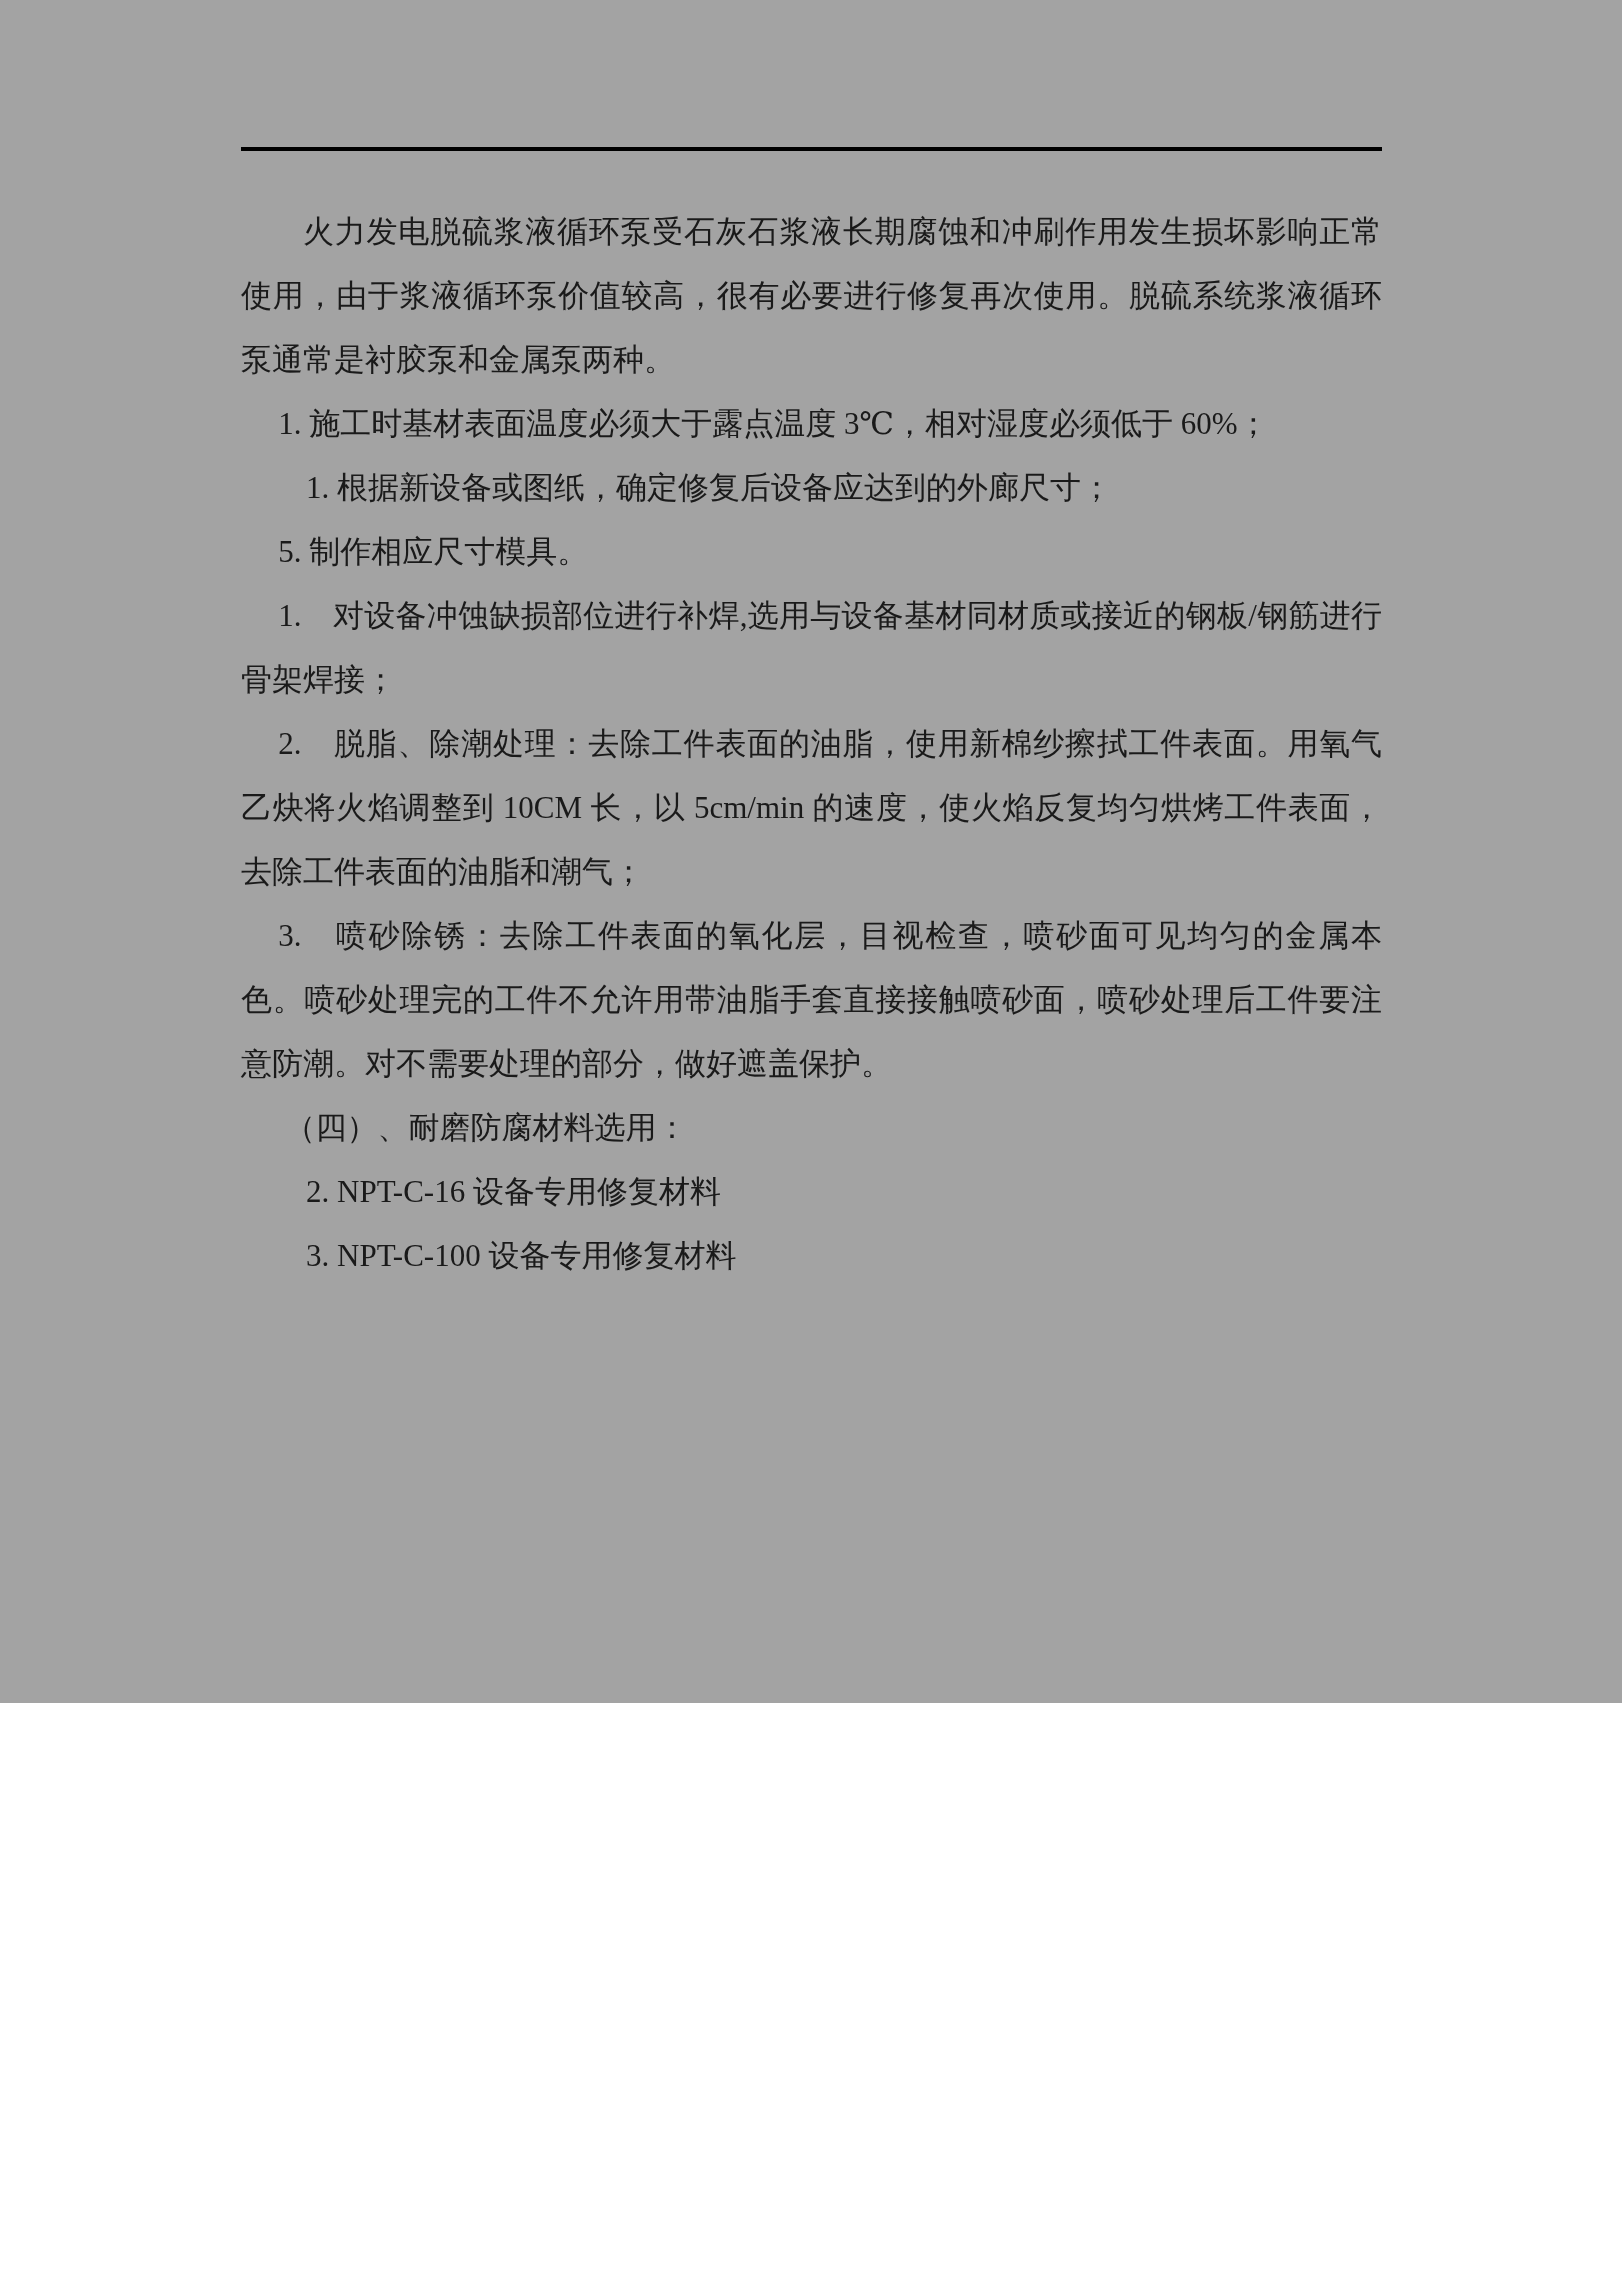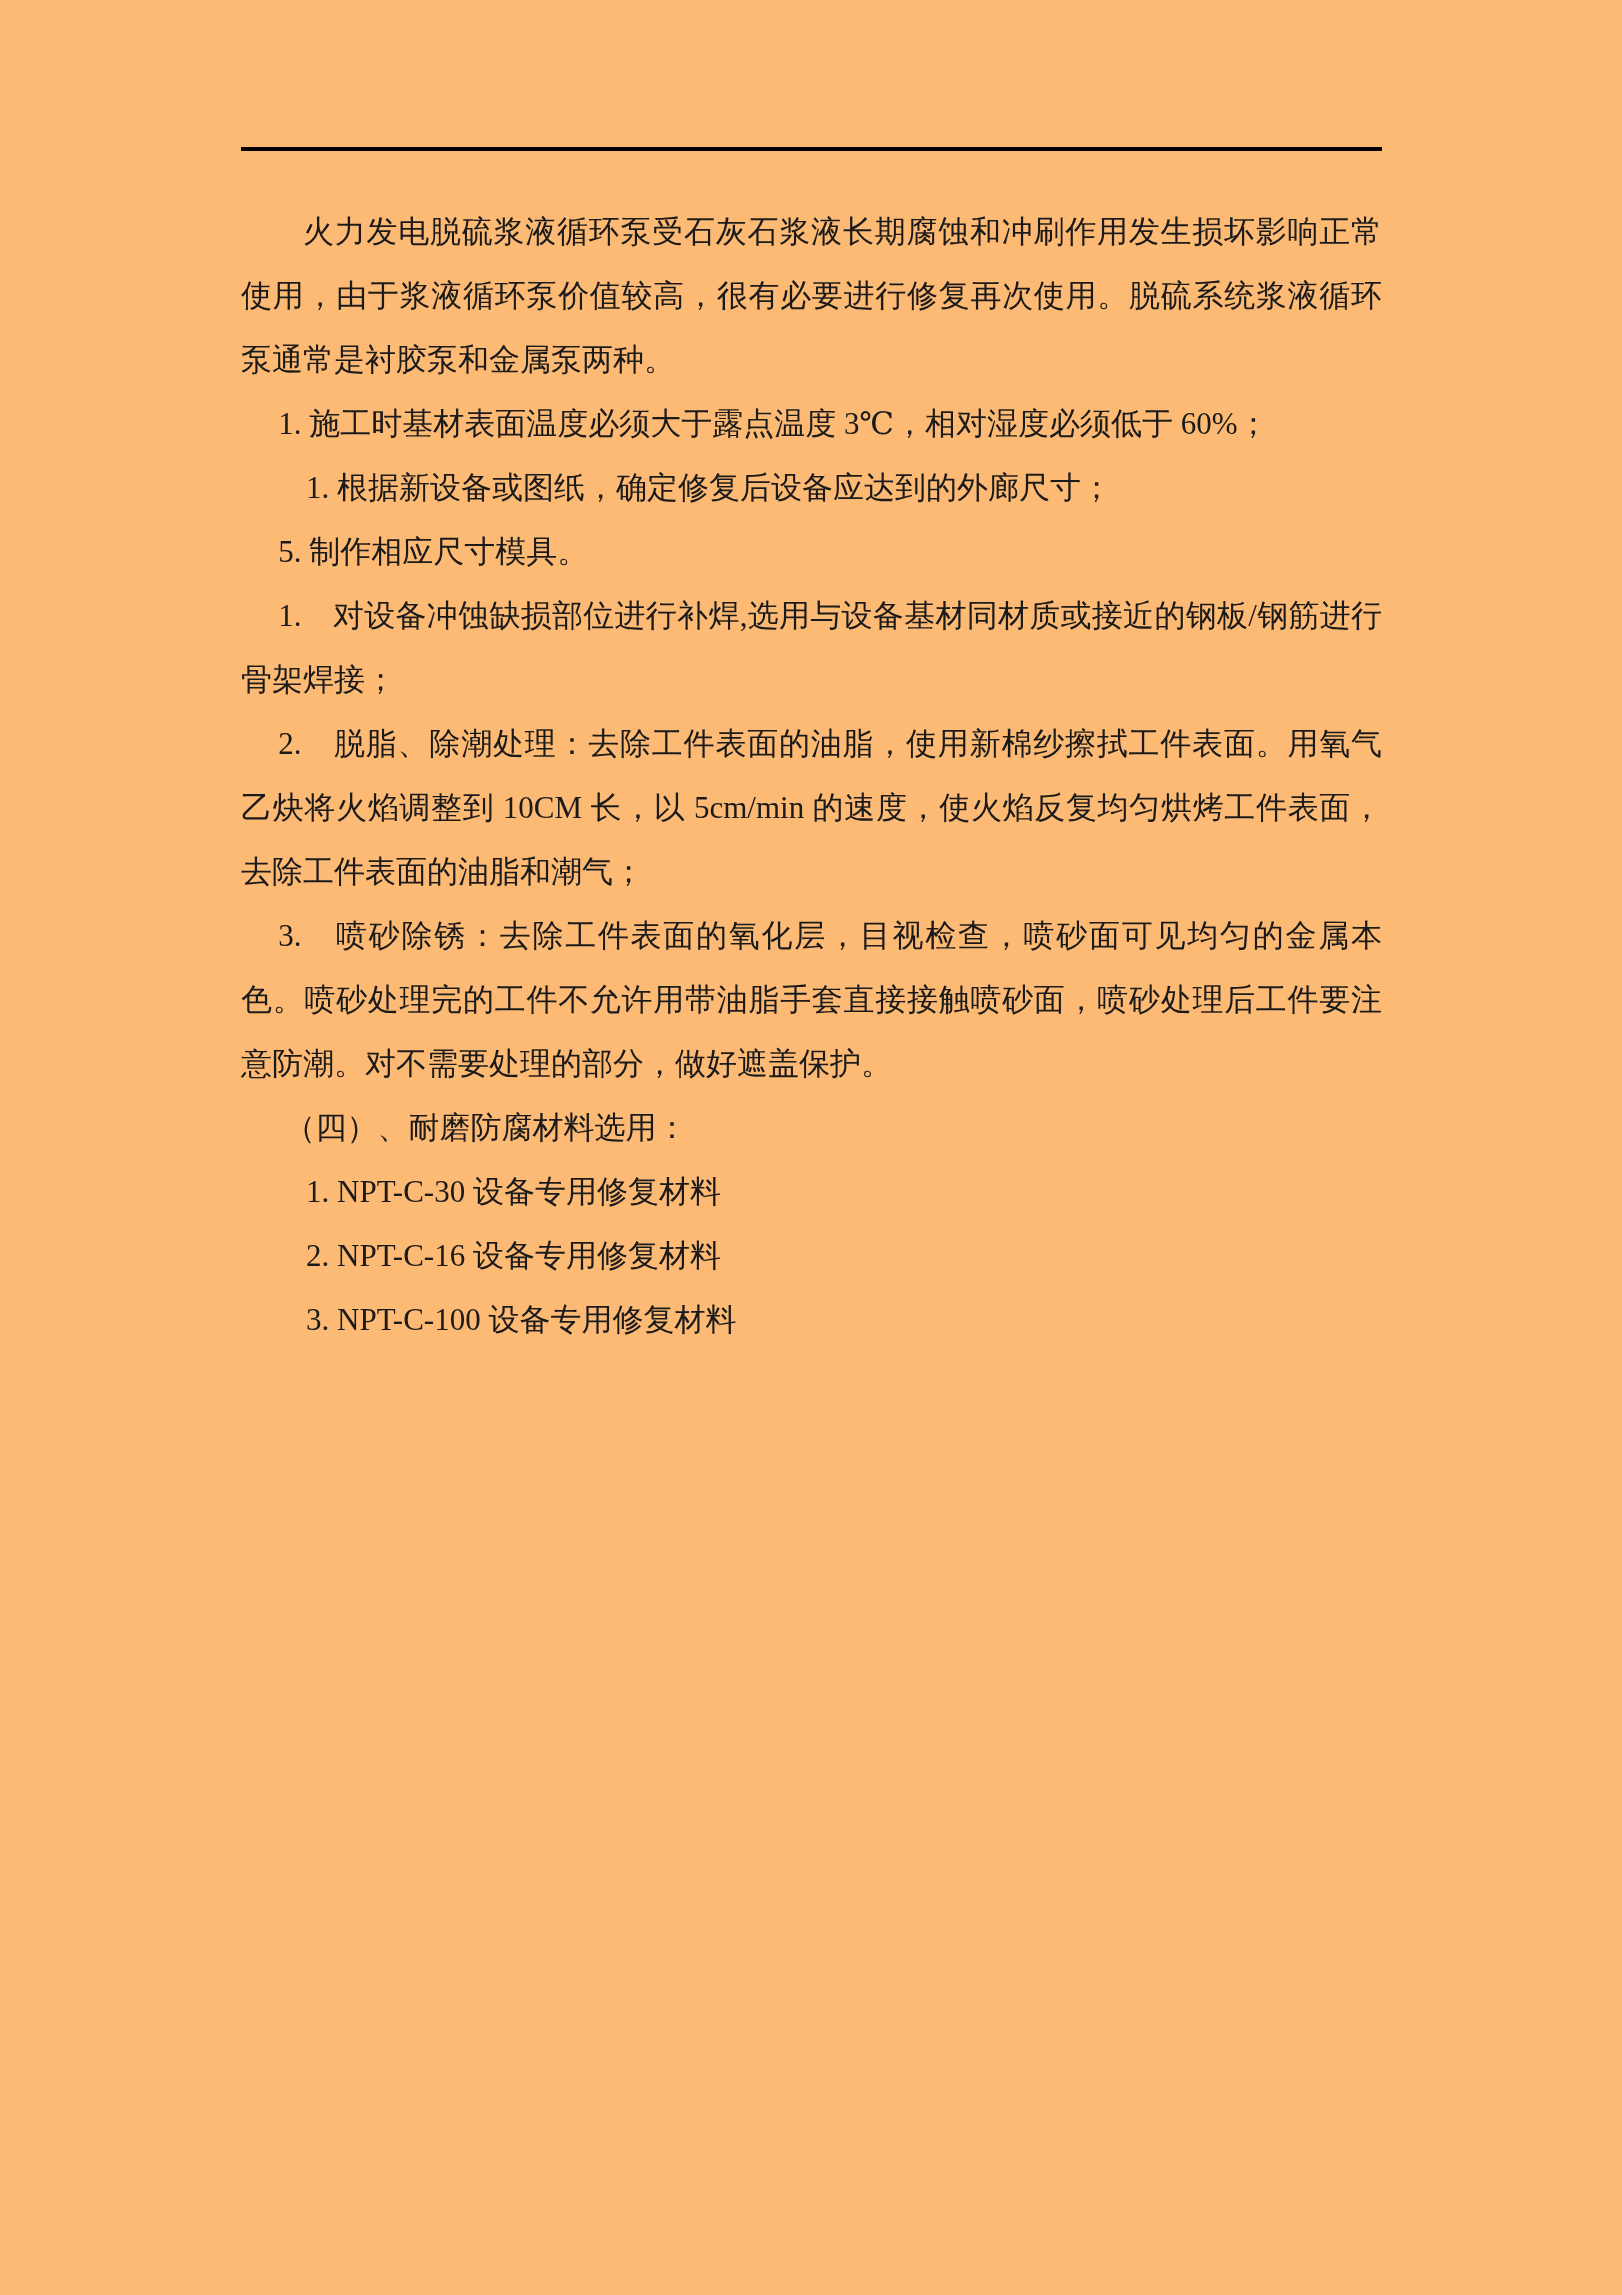--- a/index.html
+++ b/index.html
@@ -3,22 +3,22 @@
 <meta charset="utf-8">
 <style>
   html, body {
     margin: 0;
     padding: 0;
     background: #ffffff;
   }
   .page {
     position: relative;
     width: 1622px;
-    height: 2295px;
-    background: #fdba74;
+    height: 1703px;
+    background: #a3a3a3;
     overflow: hidden;
     font-family: "Liberation Serif", "DejaVu Serif", serif;
   }
   .header-rule {
     position: absolute;
     left: 241px;
     top: 147px;
     width: 1141px;
     height: 3.9px;
     background: #000000;
@@ -51,18 +51,17 @@
   <div class="header-rule" style="background: rgb(0, 0, 0);"></div>
   <div class="doc-body" style="color: rgb(26, 26, 26);">
       <p class="para" style="text-indent: 2em;">火力发电脱硫浆液循环泵受石灰石浆液长期腐蚀和冲刷作用发生损坏影响正常使用，由于浆液循环泵价值较高，很有必要进行修复再次使用。脱硫系统浆液循环泵通常是衬胶泵和金属泵两种。</p>
       <p class="para" style="text-indent: 1.2em;">1. 施工时基材表面温度必须大于露点温度 3℃，相对湿度必须低于 60%；</p>
       <p class="para" style="text-indent: 2.1em;">1. 根据新设备或图纸，确定修复后设备应达到的外廊尺寸；</p>
       <p class="para" style="text-indent: 1.2em;">5. 制作相应尺寸模具。</p>
       <p class="para" style="text-indent: 1.2em;">1.　对设备冲蚀缺损部位进行补焊,选用与设备基材同材质或接近的钢板/钢筋进行骨架焊接；</p>
       <p class="para" style="text-indent: 1.2em;">2.　脱脂、除潮处理：去除工件表面的油脂，使用新棉纱擦拭工件表面。用氧气乙炔将火焰调整到 10CM 长，以 5cm/min 的速度，使火焰反复均匀烘烤工件表面，去除工件表面的油脂和潮气；</p>
       <p class="para" style="text-indent: 1.2em;">3.　喷砂除锈：去除工件表面的氧化层，目视检查，喷砂面可见均匀的金属本色。喷砂处理完的工件不允许用带油脂手套直接接触喷砂面，喷砂处理后工件要注意防潮。对不需要处理的部分，做好遮盖保护。</p>
       <p class="para" style="text-indent: 1.4em;">（四）、耐磨防腐材料选用：</p>
-      <p class="para" style="text-indent: 2.1em;">1. NPT-C-30 设备专用修复材料</p>
       <p class="para" style="text-indent: 2.1em;">2. NPT-C-16 设备专用修复材料</p>
       <p class="para" style="text-indent: 2.1em;">3. NPT-C-100 设备专用修复材料</p>
     </div>
 </div>
 
 
 </body></html>

